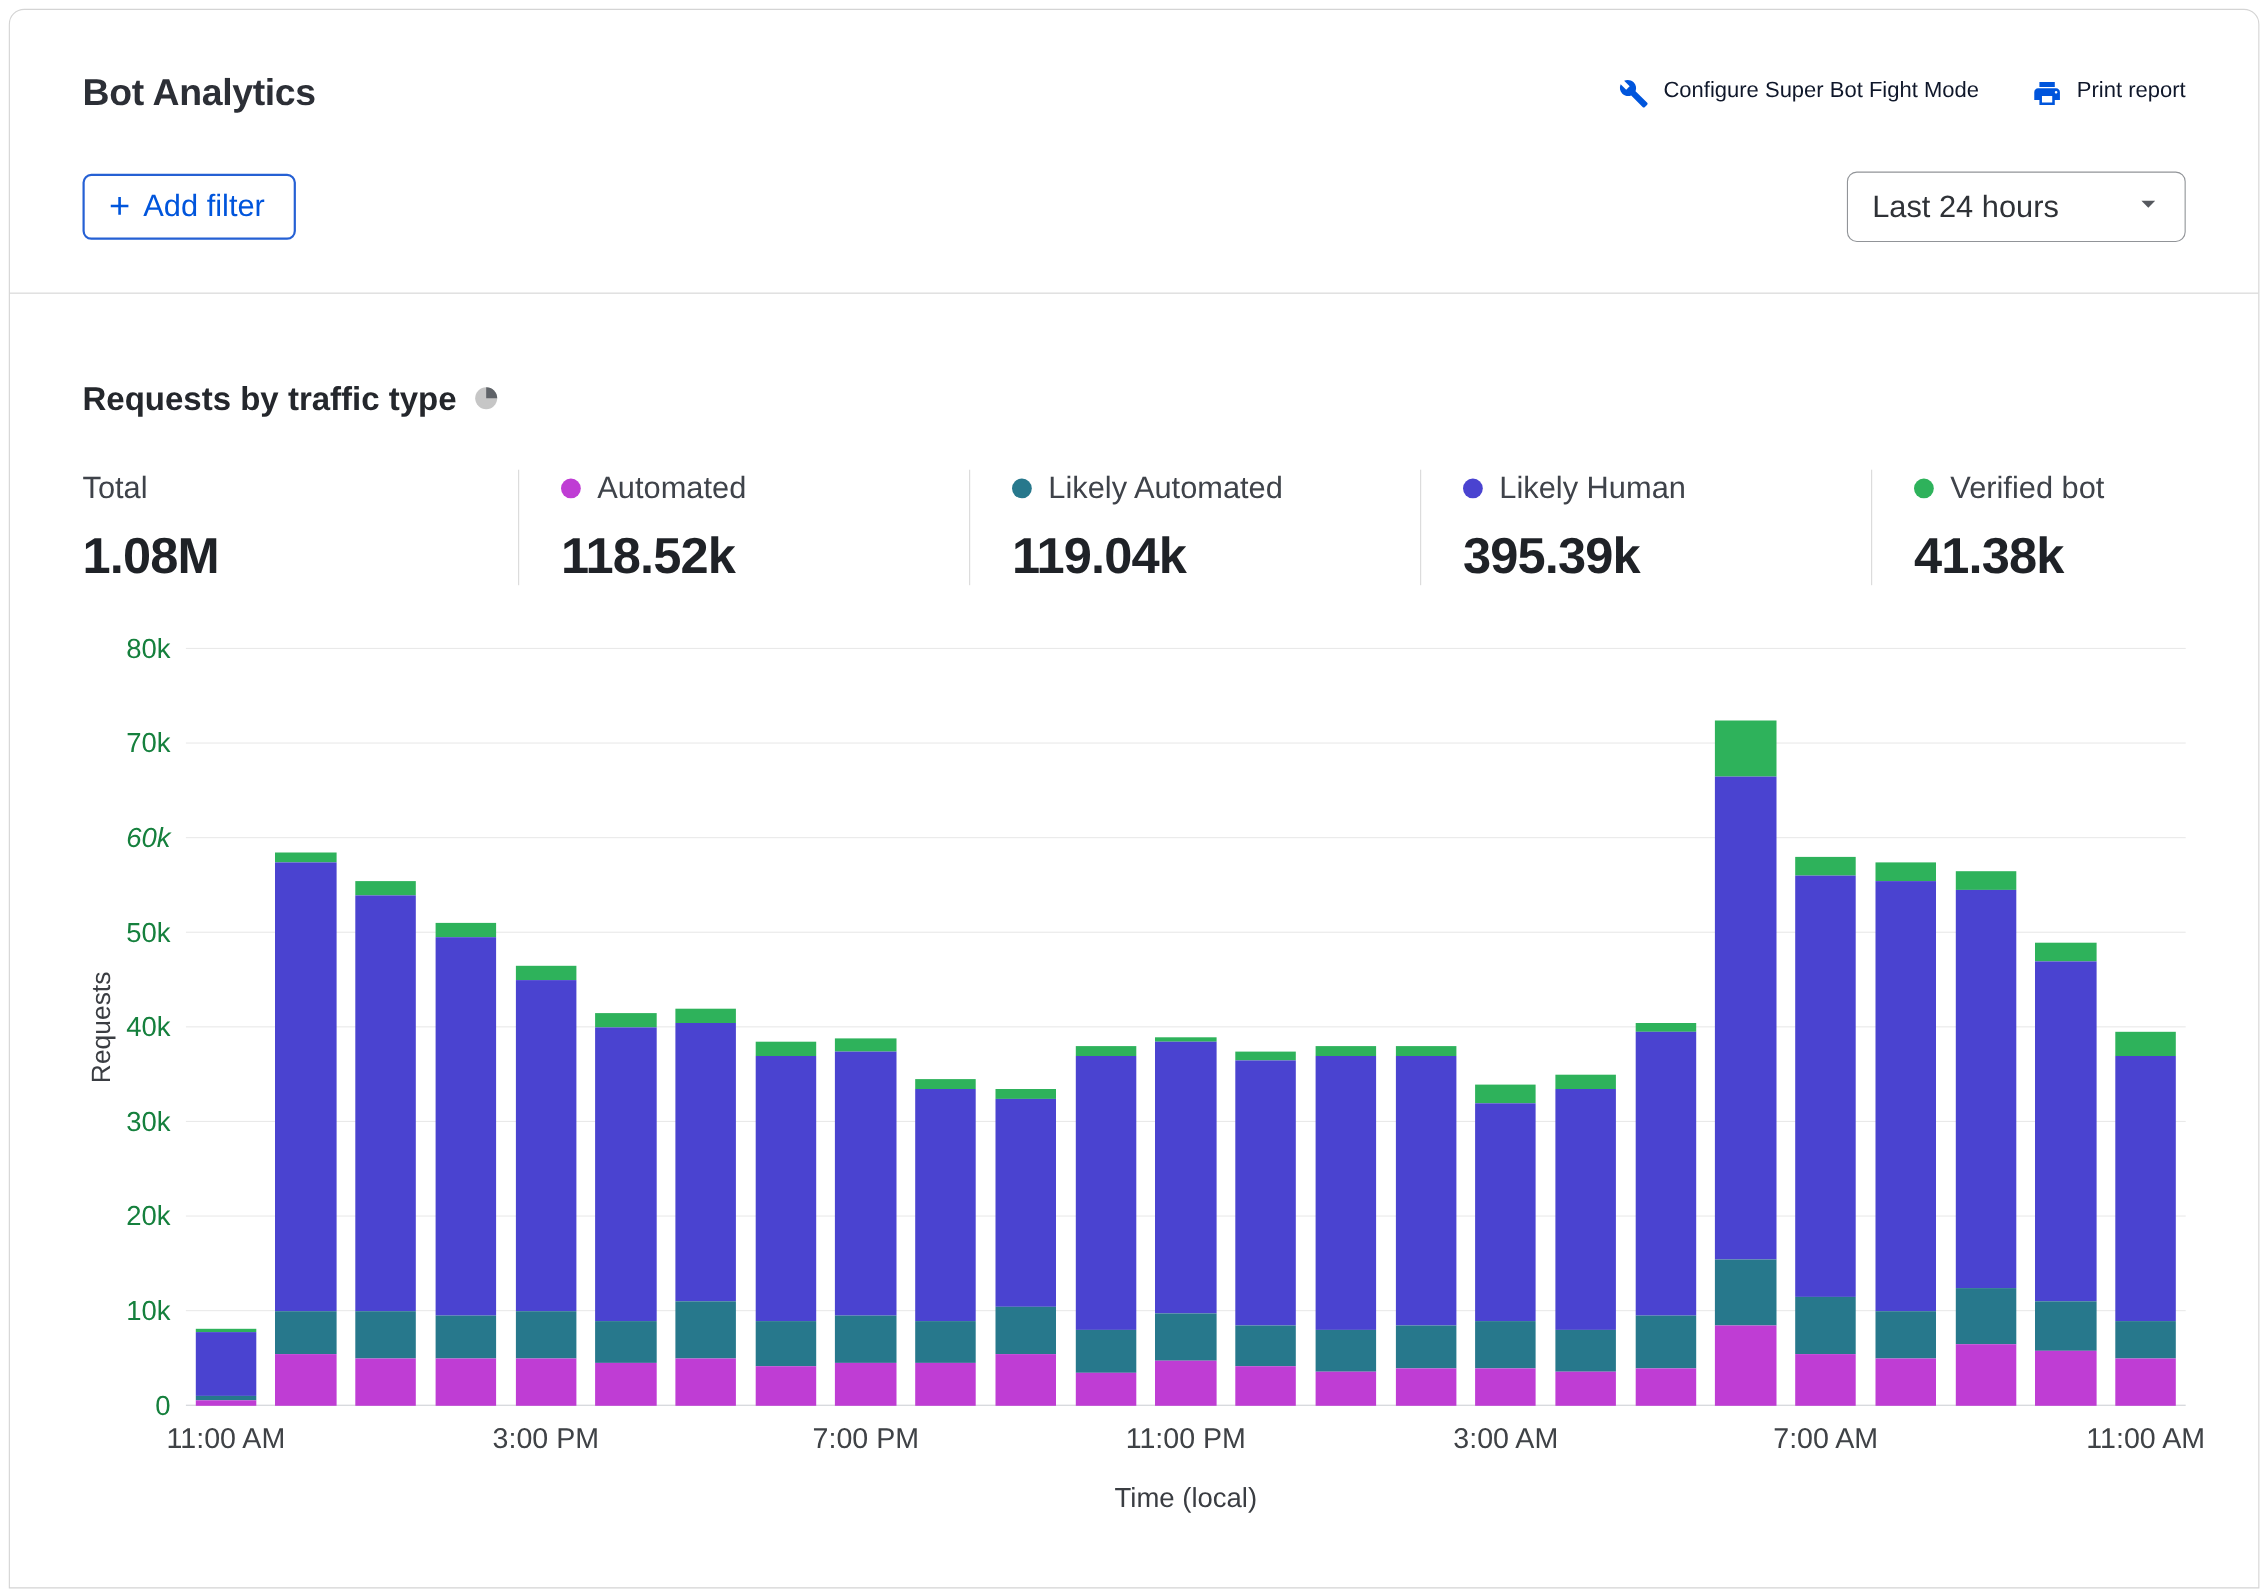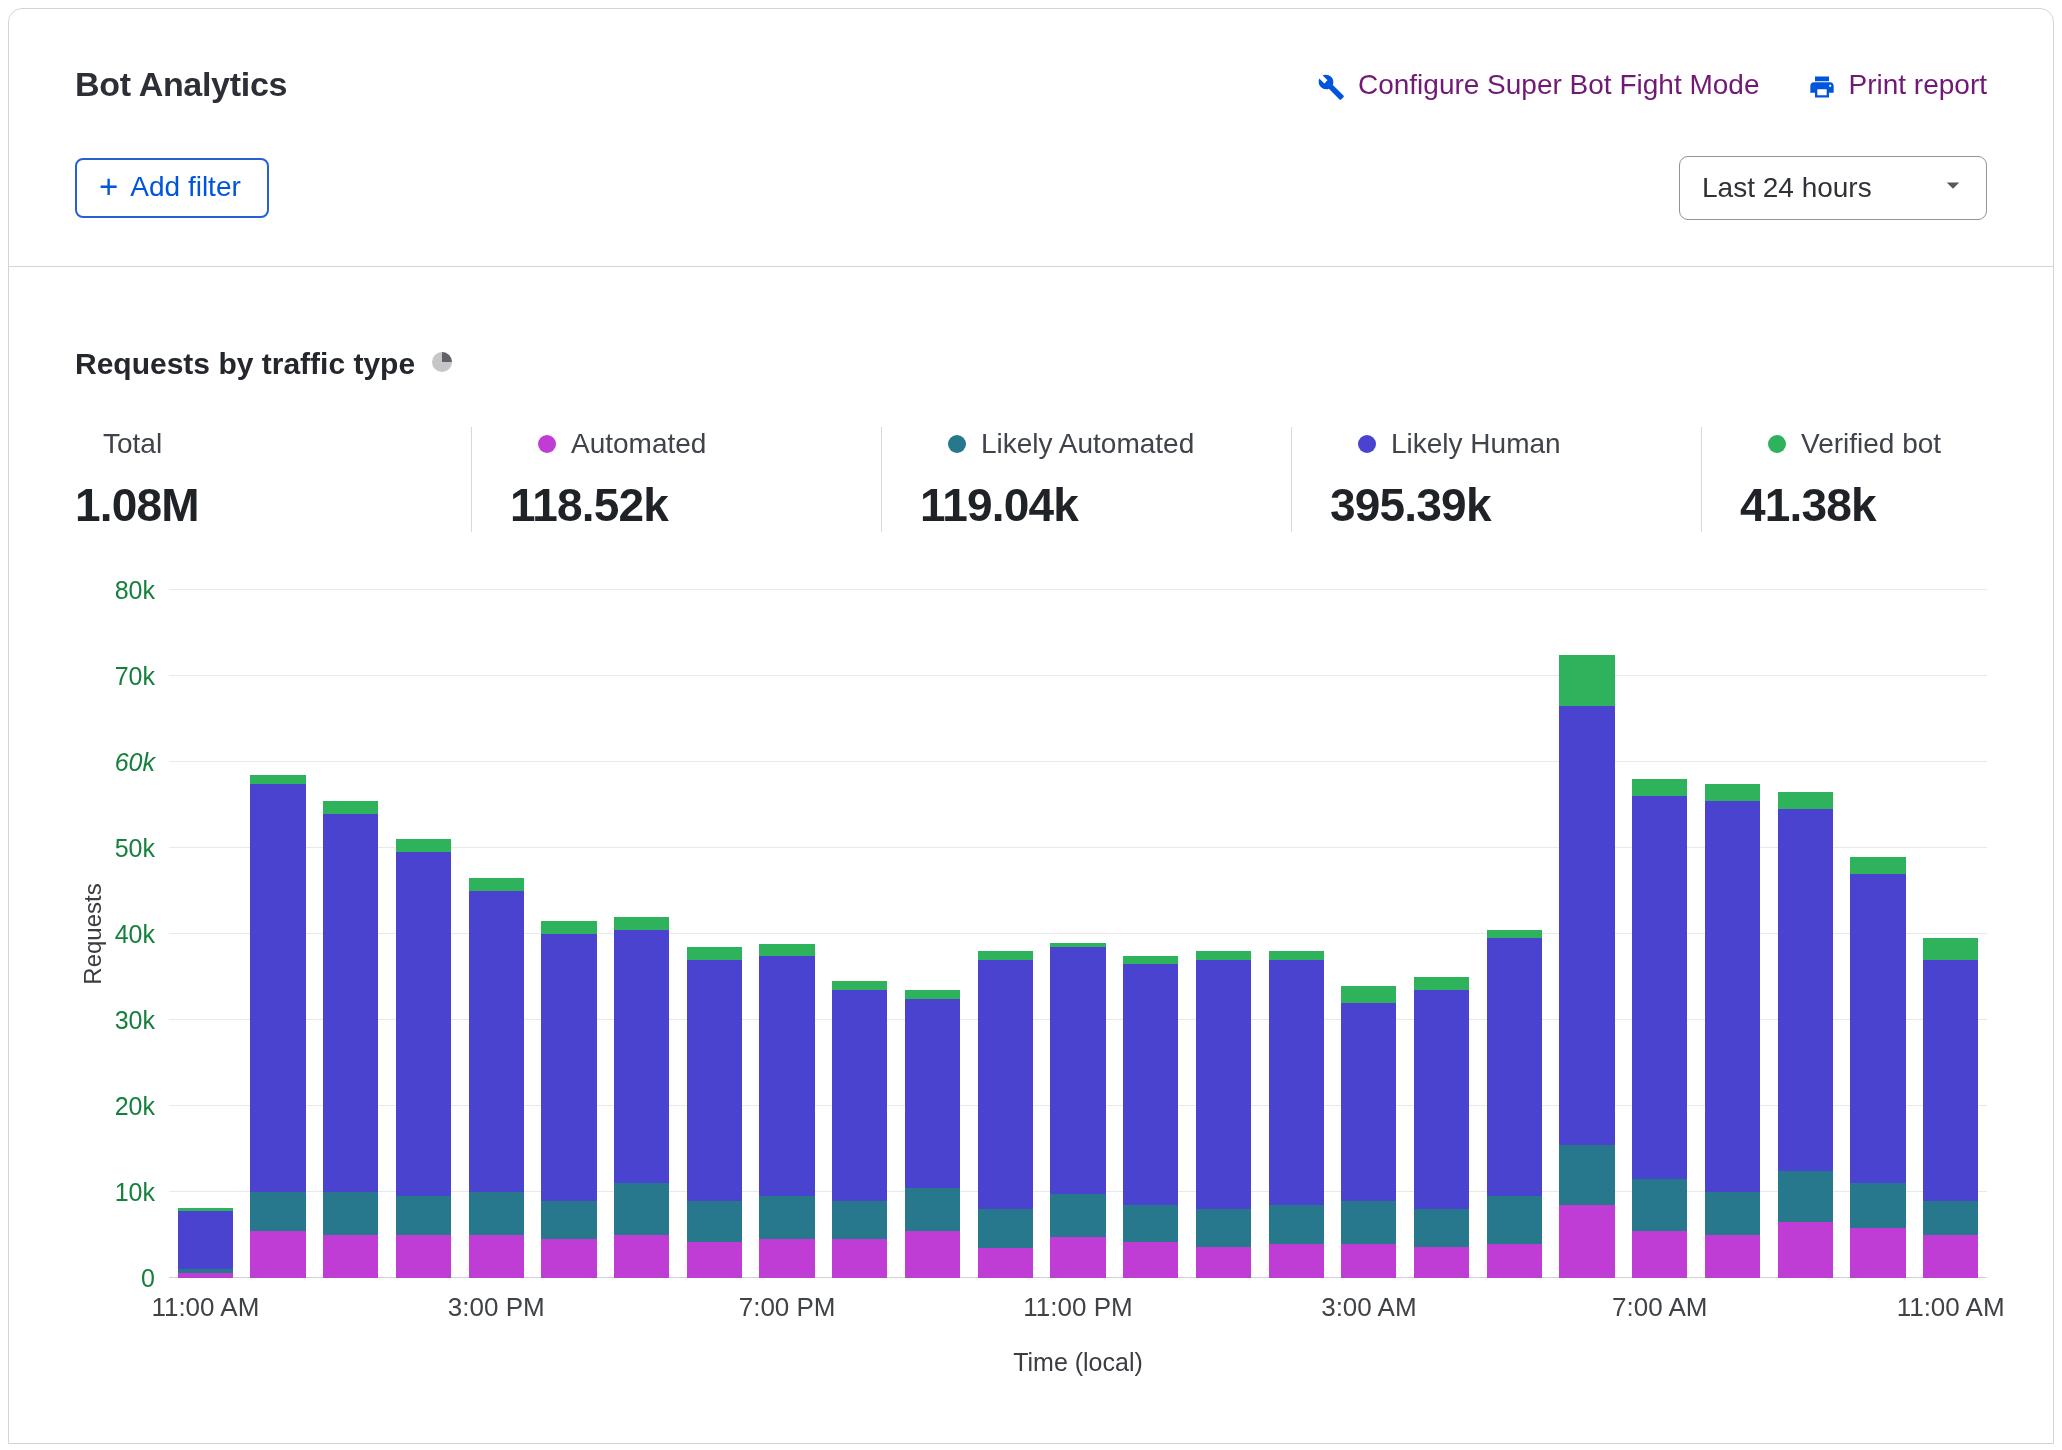--- a/index.html
+++ b/index.html
@@ -10,21 +10,21 @@
   }
   .card {
     position:absolute; left:8px; top:8px; right:8px; height:1436px;
     background:#fff; border:1px solid #d4d4d4; border-radius:14px 14px 0 0;
   }
   
   .card-header { padding:56px 66px 46px 66px; border-bottom:1px solid #d4d4d4; }
   .title-row { display:flex; justify-content:space-between; align-items:center; }
   .page-title { margin:0; font-size:34px; font-weight:700; color:#2c2f36; letter-spacing:-0.3px; }
   .header-links { display:flex; align-items:center; gap:48px; }
-  .hlink { display:flex; align-items:flex-end; gap:13px; color:#701a75; font-size:28px; text-decoration:none; cursor:pointer; }
+  .hlink { display:flex; align-items:flex-start; gap:13px; color:#0f172a; font-size:20px; text-decoration:none; cursor:pointer; }
   .hlink svg { display:block; }
   .filter-row { margin-top:52px; display:flex; justify-content:space-between; align-items:center; }
   .add-filter {
     display:flex; align-items:center; gap:12px; background:#fff;
     border:2px solid #2560d4; border-radius:8px; color:#0055dc;
     font-size:28px; font-family:inherit; padding:11px 26px 13px 22px; cursor:pointer;
   }
   .plus { font-size:33px; line-height:28px; font-weight:400; }
   .select {
     width:308px; height:64px; border:1px solid #919498; border-radius:9px;
@@ -33,21 +33,21 @@
   }
   
   .content { padding:0 66px; }
   .section-header { margin-top:80px; display:flex; align-items:center; gap:15px; }
   .section-title { margin:0; font-size:30px; font-weight:700; color:#24272c; }
   
   .stats-row { margin-top:46px; display:flex; }
   .stat { width:410px; padding-left:38px; border-left:1px solid #d9d9d9; }
   .stat:first-child { width:396px; padding-left:0; border-left:none; }
   .stat:last-child { width:auto; padding-right:0; }
-  .stat-label-row { display:flex; align-items:center; gap:15px; font-size:28px; color:#3f434a; line-height:34px;margin-left:28px; }
+  .stat-label-row { display:flex; align-items:center; gap:15px; font-size:28px; color:#3f434a; line-height:34px; }
   .dot { width:18px; height:18px; border-radius:50%; flex:0 0 auto; }
   .stat-value { margin-top:17px; font-size:46px; font-weight:700; color:#1f2227; letter-spacing:-0.8px; }
   
   .chart { margin-top:58px; }
   .chart-row { display:flex; align-items:stretch; }
   .y-title-col { width:36px; display:flex; align-items:center; justify-content:center; }
   .y-title { transform:rotate(-90deg); white-space:nowrap; font-size:24px; color:#3a3d42; }
   .y-ticks { width:58px; position:relative; }
   .ytick { position:absolute; right:14px; font-size:25px; color:#15803d; line-height:28px; }
   .plot { flex:1; position:relative; height:688px; }

